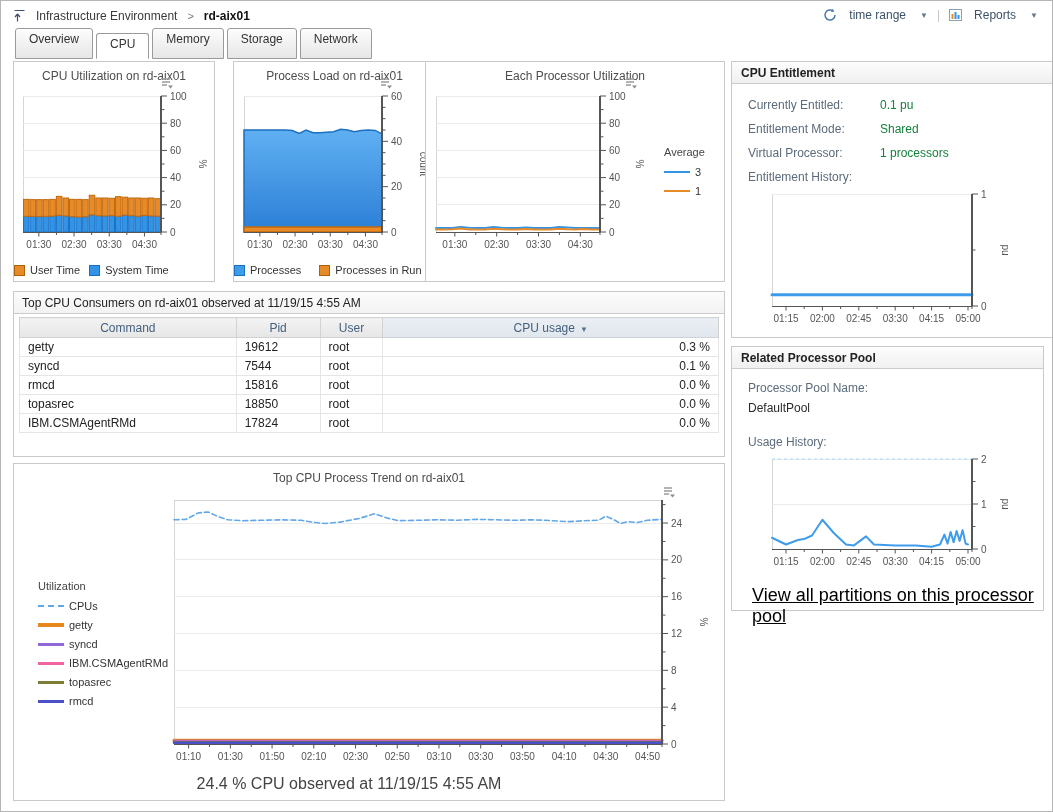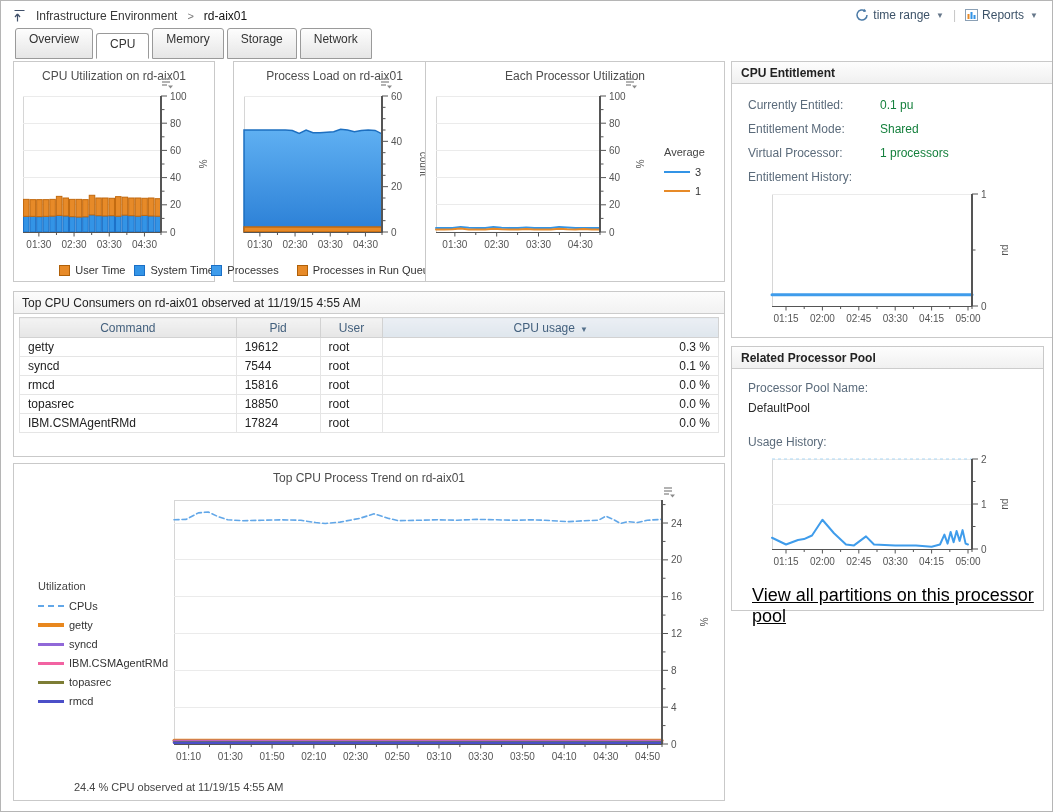--- a/index.html
+++ b/index.html
@@ -1,36 +1,36 @@
 <!DOCTYPE html>
 <html><head>
 <meta charset="utf-8">
 <style>
   *{box-sizing:border-box;margin:0;padding:0}
   html,body{width:1053px;height:812px}
   body{position:relative;background:#fff;font-family:"Liberation Sans",sans-serif;font-size:12px;color:#333;border:1px solid #b5b5b5;overflow:hidden}
   
   .breadcrumb{position:absolute;left:12px;top:8px;display:flex;align-items:center;gap:10px;color:#3a3a3a}
   .breadcrumb .crumb{cursor:pointer}
-  .breadcrumb .current{font-weight:normal;color:#111}
+  .breadcrumb .current{font-weight:bold;color:#111}
   .breadcrumb .sep{color:#777;font-size:11px}
   .controls{position:absolute;right:14px;top:7px;display:flex;align-items:center;gap:9px;color:#3c5268}
-  .ctrl{display:flex;align-items:center;gap:4px;cursor:pointer}
+  .ctrl{display:flex;align-items:center;gap:12px;cursor:pointer}
   .caret{font-size:8px;color:#66778a;margin-left:2px}
   .vsep{color:#c5c5c5}
   
   .tabs{position:absolute;left:14px;top:33px;display:flex;gap:3px;align-items:flex-end;height:25px}
   .tab{border:1px solid #9a9a9a;border-radius:3px 3px 0 0;background:linear-gradient(#fdfdfd,#e6e6e6);padding:3px 13px 12px 13px;color:#333;cursor:pointer;white-space:nowrap}
   .tab.active{background:#fff;border-bottom:1px solid #fff;padding-bottom:7px;position:relative;z-index:2}
   
   .panel{position:absolute;border:1px solid #c9c9c9;background:#fff}
   .chart-title{position:absolute;top:7px;left:0;right:0;text-align:center;color:#4d4d4d}
   .chart-menu{position:absolute;cursor:pointer;line-height:0}
   svg.chart{position:absolute}
-  .legend-row{position:absolute;left:0;right:0;bottom:5px;display:flex;justify-content:flex-end;gap:9px;align-items:center;white-space:nowrap}
+  .legend-row{position:absolute;left:0;right:0;bottom:5px;display:flex;justify-content:flex-start;gap:9px;align-items:center;white-space:nowrap}
   .legend-col{position:absolute;display:flex;flex-direction:column;gap:7px}
   .legend-item{display:flex;align-items:center;gap:5px}
   .sw-square{width:11px;height:11px;border:1px solid;display:inline-block;flex:none}
   .sw-line{width:26px;display:inline-block;flex:none}
   .legend-label{font-size:11px;color:#333}
   .legend-title{font-size:11px;color:#444;margin-bottom:1px}
   
   .panel-title{height:22px;background:linear-gradient(#fdfdfd,#f0f0f0);border-bottom:1px solid #ccc;font-weight:bold;color:#222;padding:4px 9px}
   .field-label{position:absolute;left:16px;color:#5b6b7b}
   .field-value{position:absolute;left:148px;color:#15803d}
@@ -39,21 +39,21 @@
   .link{position:absolute;left:20px;color:#000000;text-decoration:underline;cursor:pointer;font-size:18px}
   
   .table-title{height:22px;background:linear-gradient(#fcfcfc,#f2f2f2);border-bottom:1px solid #ccc;color:#222;padding:4px 8px}
   table.data-table{border-collapse:collapse;table-layout:fixed;width:700px;margin:3px 5px 12px 5px;font-size:12px}
   table.data-table th{background:linear-gradient(#f3f3f3,#e6e6e6);border:1px solid #d2d2d2;color:#44617e;font-weight:normal;height:20px;text-align:center;padding:0 6px;cursor:pointer;overflow:hidden}
   table.data-table th.sorted{background:linear-gradient(#ebeff4,#dfe6ed)}
   table.data-table td{border-bottom:1px solid #e5e5e5;border-right:1px solid #e5e5e5;height:19px;padding:0 8px;color:#222;overflow:hidden;white-space:nowrap}
   table.data-table td.right{text-align:right}
   table.data-table td:first-child{border-left:1px solid #e5e5e5}
   .sort-arrow{font-size:8px;color:#55718c;margin-left:5px}
-  .trend-caption{position:absolute;bottom:7px;left:60px;right:100px;color:#444;font-size:11px}
+  .trend-caption{position:absolute;bottom:7px;left:60px;right:100px;text-align:center;color:#444;font-size:16px}
 </style>
 </head>
 <body>
 
 <div class="breadcrumb">
   <svg width="13" height="14" viewBox="0 0 13 14">
       <path d="M1.5 1.5h10M4.5 12.5V5M4.5 5L2 8M4.5 5L7 8" stroke="#40506a" stroke-width="1.2" fill="none"></path>
     </svg>
   <span class="crumb">Infrastructure Environment</span>
   <span class="sep">&gt;</span>

